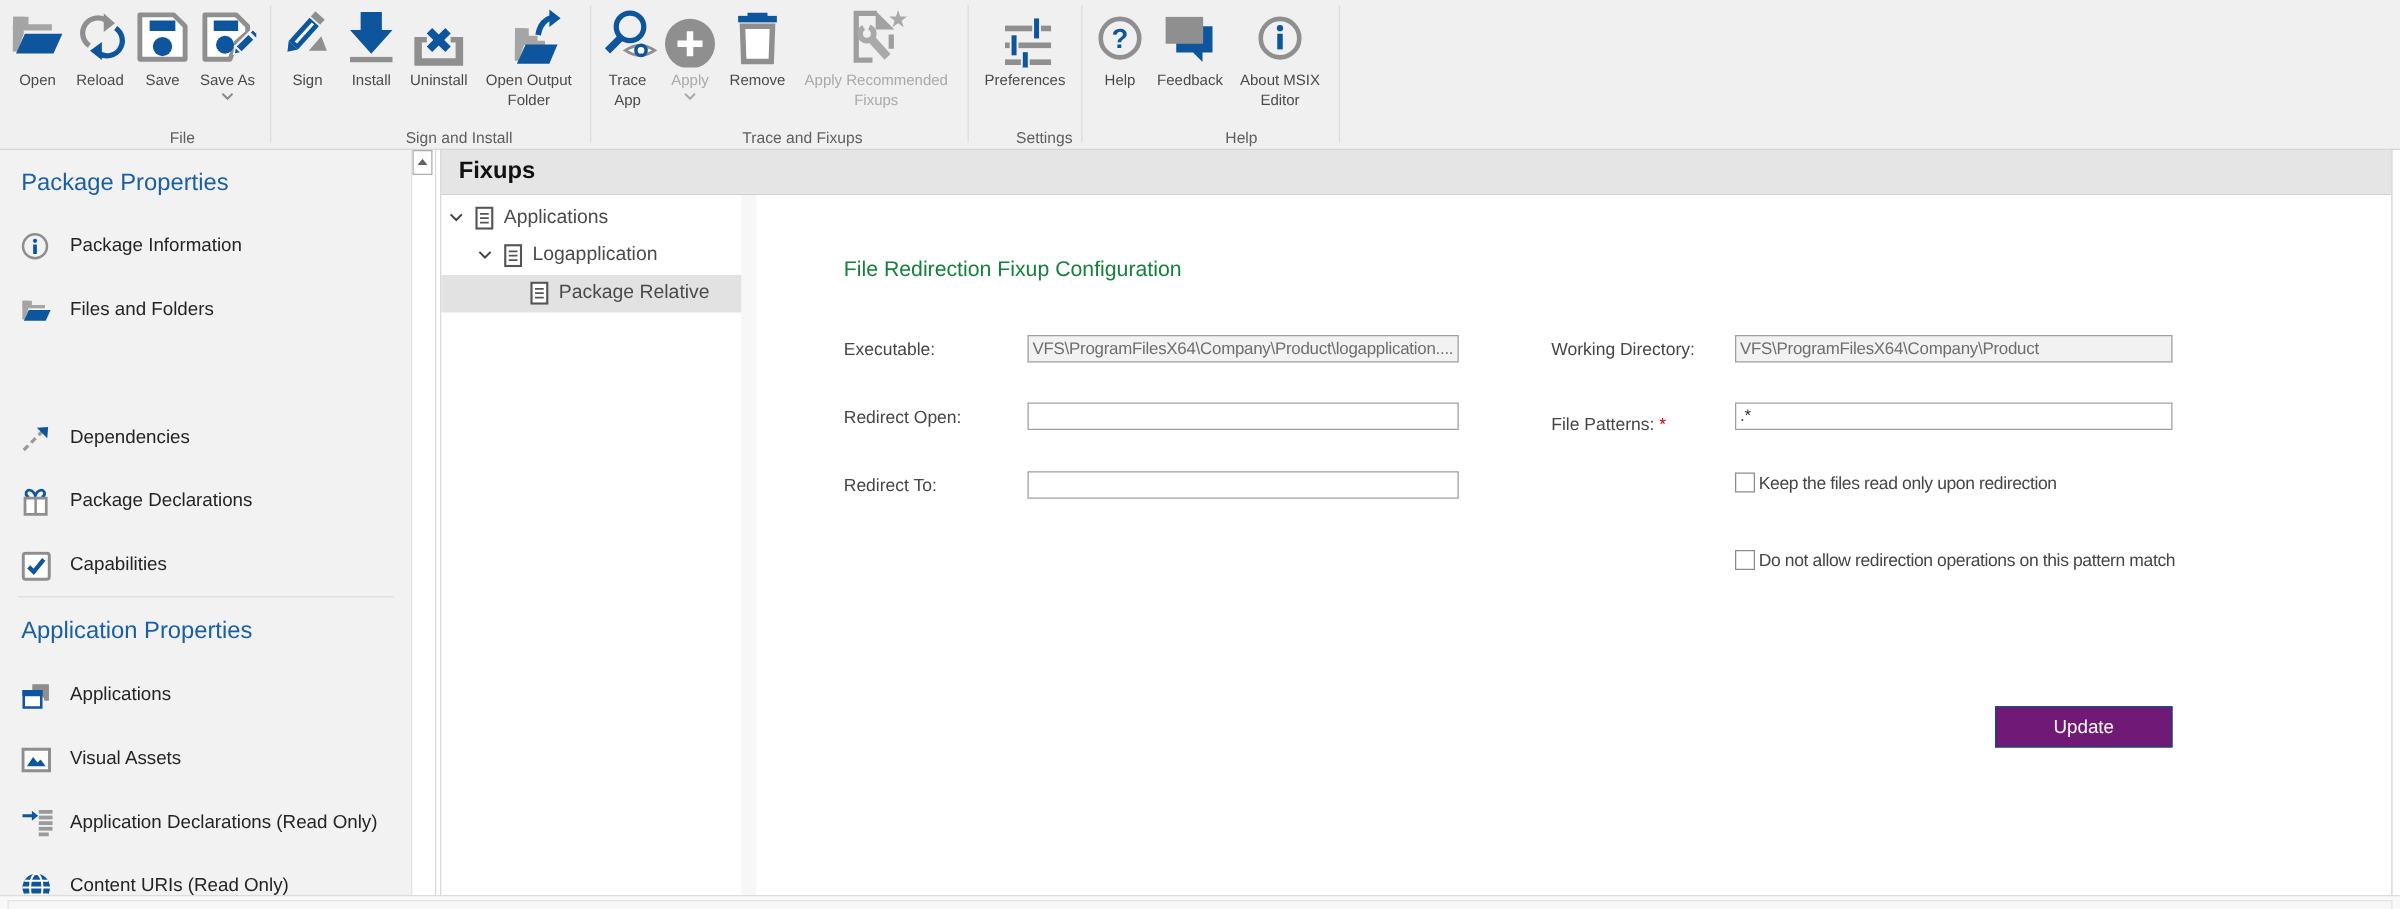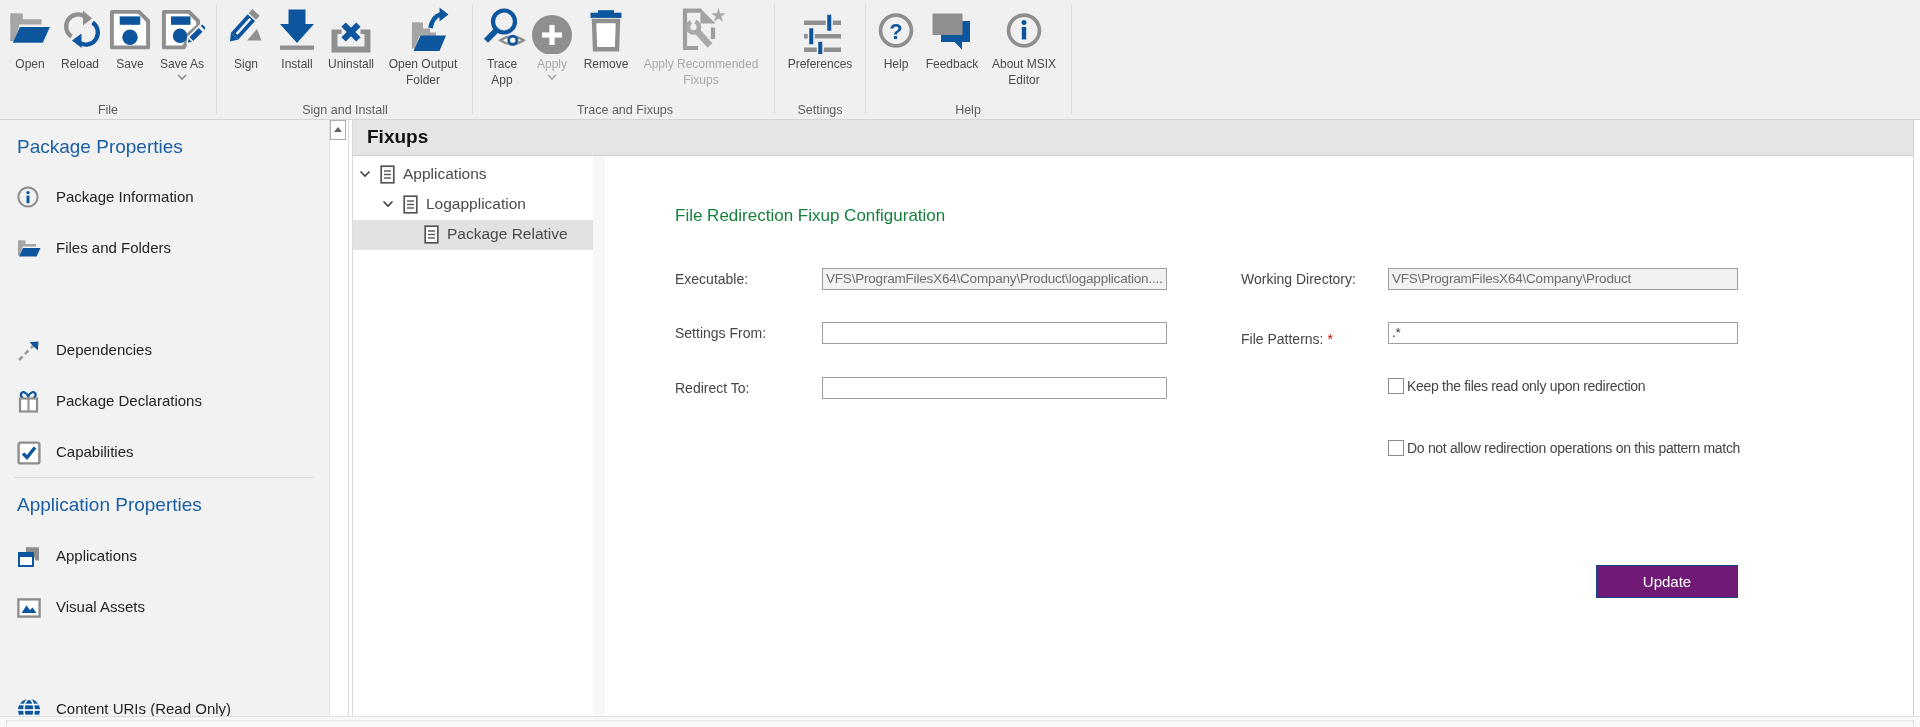--- a/index.html
+++ b/index.html
@@ -5,21 +5,21 @@
 html,body{margin:0;padding:0}
 body{width:1920px;height:727px;position:relative;font-family:"Liberation Sans",sans-serif;background:#fff;overflow:hidden}
 .abs{position:absolute}
 
 #ribbon{position:absolute;left:0;top:0;width:1920px;height:120px;background:#f0f0f0;border-bottom:1px solid #d5d5d5;box-sizing:border-box}
 .rbtn{position:absolute;top:6px;text-align:center;color:#4c4a48;font-size:12px;line-height:16px}
 .rbtn .ric{display:block;margin:0 auto}
 .rbtn .rlb{margin-top:2px;white-space:nowrap}
 .rbtn.dis{color:#a9a9a9}
 .rsep{position:absolute;top:4px;width:1px;height:110px;background:#dcdcdc}
-.rgrp{position:absolute;top:103px;font-size:12.5px;color:#5e5e5e;text-align:center;white-space:nowrap}
+.rgrp{position:absolute;top:103px;font-size:12.5px;color:#5e5e5e;text-align:right;white-space:nowrap}
 .chev{position:absolute;width:10px;height:6px}
 
 #sidebar{position:absolute;left:0;top:120px;width:329px;height:596px;background:#f2f2f2;border-right:1px solid #e0e0e0;box-sizing:content-box}
 .shead{position:absolute;left:17px;font-size:19px;font-weight:normal;color:#1a5fa4;white-space:nowrap}
 .sitem{position:absolute;left:0;width:329px;height:51px}
 .sitem .sic{position:absolute;left:17px;top:50%;margin-top:-11px}
 .sitem .slb{position:absolute;left:56px;top:50%;margin-top:-9px;font-size:15px;color:#242424;white-space:nowrap;line-height:18px}
 
 #sscroll{position:absolute;left:330px;top:120px;width:17px;height:596px;background:#ffffff}
 #sbtn{position:absolute;left:0px;top:0px;width:16px;height:20px;background:#fff;border:1px solid #acacac;box-sizing:border-box}
@@ -281,20 +281,32 @@
   </div>
 
   <div class="sitem" style="top:461px">
     <svg class="sic" width="24" height="24" viewBox="0 0 24 24">
       <rect x="1.4" y="3.4" width="21.2" height="17.2" fill="#fff" stroke="#8e8e8e" stroke-width="2.4"></rect>
       <polygon points="4.5,17 9.5,9.5 13,14 15.5,11.5 19.5,17" fill="#0d569e"></polygon>
     </svg>
     <span class="slb">Visual Assets</span>
   </div>
 
+  <div class="sitem" style="top:512px">
+    <svg class="sic" width="26" height="26" viewBox="0 0 26 26">
+      <line x1="1" y1="5.5" x2="9" y2="5.5" stroke="#0d569e" stroke-width="2.4"></line>
+      <polygon points="8.5,1.5 13.5,5.5 8.5,9.5" fill="#0d569e"></polygon>
+      <rect x="14" y="1" width="11" height="3" fill="#9a9a9a"></rect>
+      <rect x="14" y="5.5" width="11" height="3" fill="#9a9a9a"></rect>
+      <rect x="14" y="10" width="11" height="3" fill="#9a9a9a"></rect>
+      <rect x="14" y="14.5" width="11" height="3" fill="#9a9a9a"></rect>
+      <rect x="14" y="19" width="8" height="3" fill="#9a9a9a"></rect>
+    </svg>
+    <span class="slb">Application Declarations (Read Only)</span>
+  </div>
 
   <div class="sitem" style="top:563px">
     <svg class="sic" width="24" height="24" viewBox="0 0 24 24">
       <circle cx="12" cy="12" r="11" fill="#0d569e"></circle>
       <ellipse cx="12" cy="12" rx="5" ry="11" fill="none" stroke="#fff" stroke-width="1.6"></ellipse>
       <line x1="1" y1="12" x2="23" y2="12" stroke="#fff" stroke-width="1.6"></line>
       <line x1="2.5" y1="6.5" x2="21.5" y2="6.5" stroke="#fff" stroke-width="1.6"></line>
       <line x1="2.5" y1="17.5" x2="21.5" y2="17.5" stroke="#fff" stroke-width="1.6"></line>
     </svg>
     <span class="slb">Content URIs (Read Only)</span>
@@ -347,21 +359,21 @@
     <line x1="4" y1="13" x2="11" y2="13" stroke="#555" stroke-width="1.4"></line>
   </svg>
   <span class="tlb" style="left:94px">Package Relative</span>
 </div>
 
 <div id="formtitle">File Redirection Fixup Configuration</div>
 <div class="flb" style="left:675px;top:271px">Executable:</div>
 <div class="finput ro" style="left:822px;top:268px;width:345px">VFS\ProgramFilesX64\Company\Product\logapplication....</div>
 <div class="flb" style="left:1241px;top:271px">Working Directory:</div>
 <div class="finput ro" style="left:1388px;top:268px;width:350px">VFS\ProgramFilesX64\Company\Product</div>
-<div class="flb" style="left:675px;top:325px">Settings From:</div>
+<div class="flb" style="left:675px;top:325px">Redirect Open:</div>
 <div class="finput wt" style="left:822px;top:322px;width:345px"></div>
 <div class="flb" style="left:1241px;top:331px">File Patterns: <span style="color:#c00">*</span></div>
 <div class="finput wt" style="left:1388px;top:322px;width:350px">.*</div>
 <div class="flb" style="left:675px;top:380px">Redirect To:</div>
 <div class="finput wt" style="left:822px;top:377px;width:345px"></div>
 <div class="cbox" style="left:1388px;top:378px"></div>
 <div class="clb" style="left:1407px;top:378px">Keep the files read only upon redirection</div>
 <div class="cbox" style="left:1388px;top:440px"></div>
 <div class="clb" style="left:1407px;top:440px">Do not allow redirection operations on this pattern match</div>
 <div id="updbtn">Update</div>

